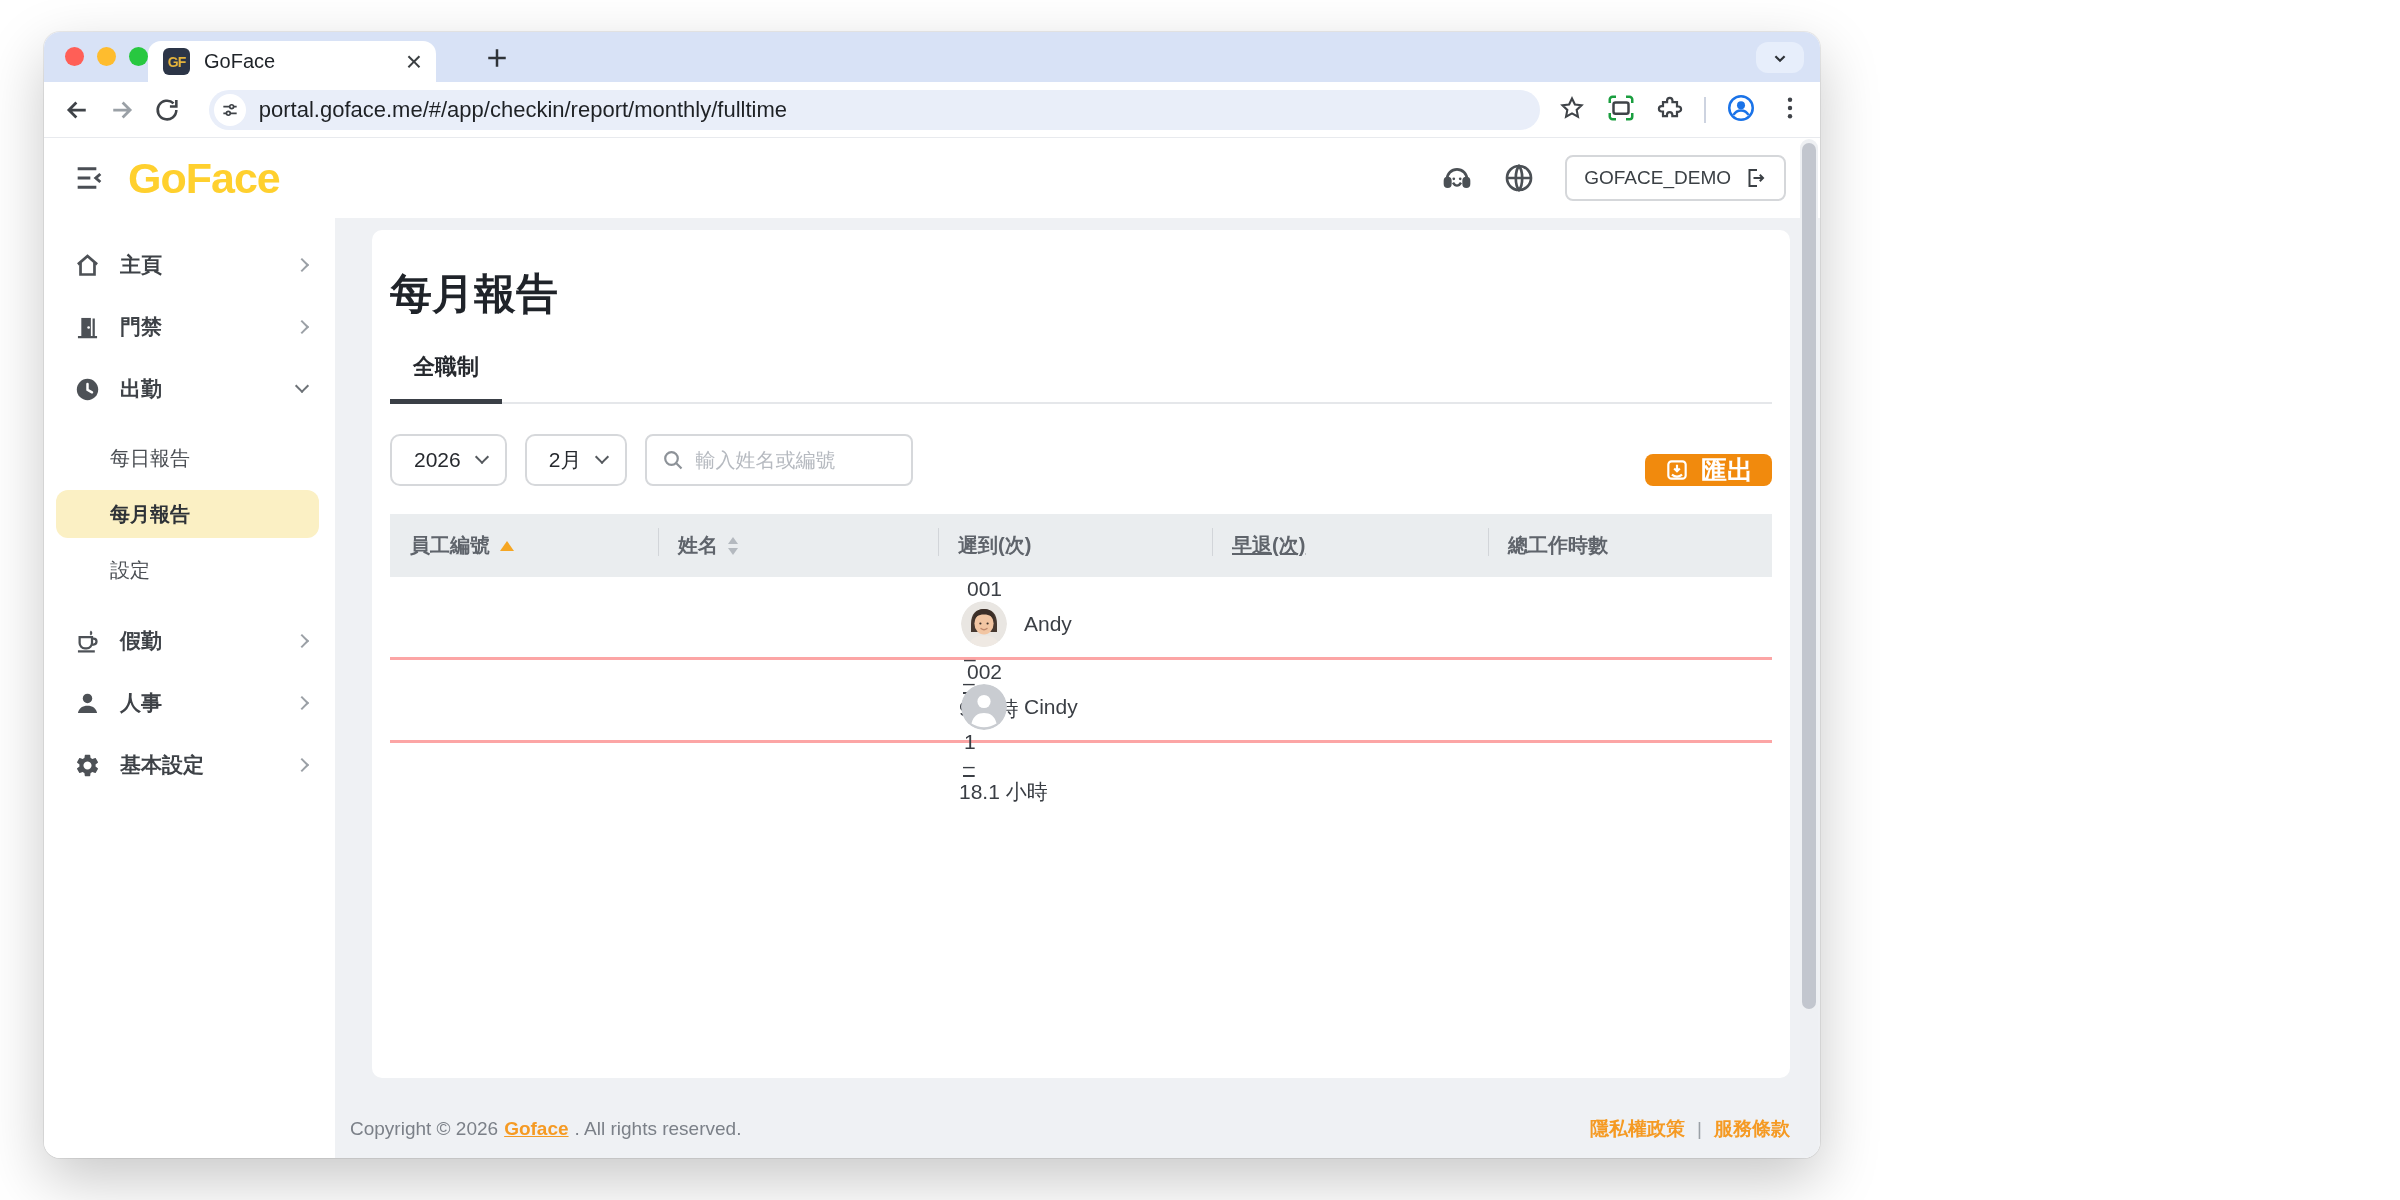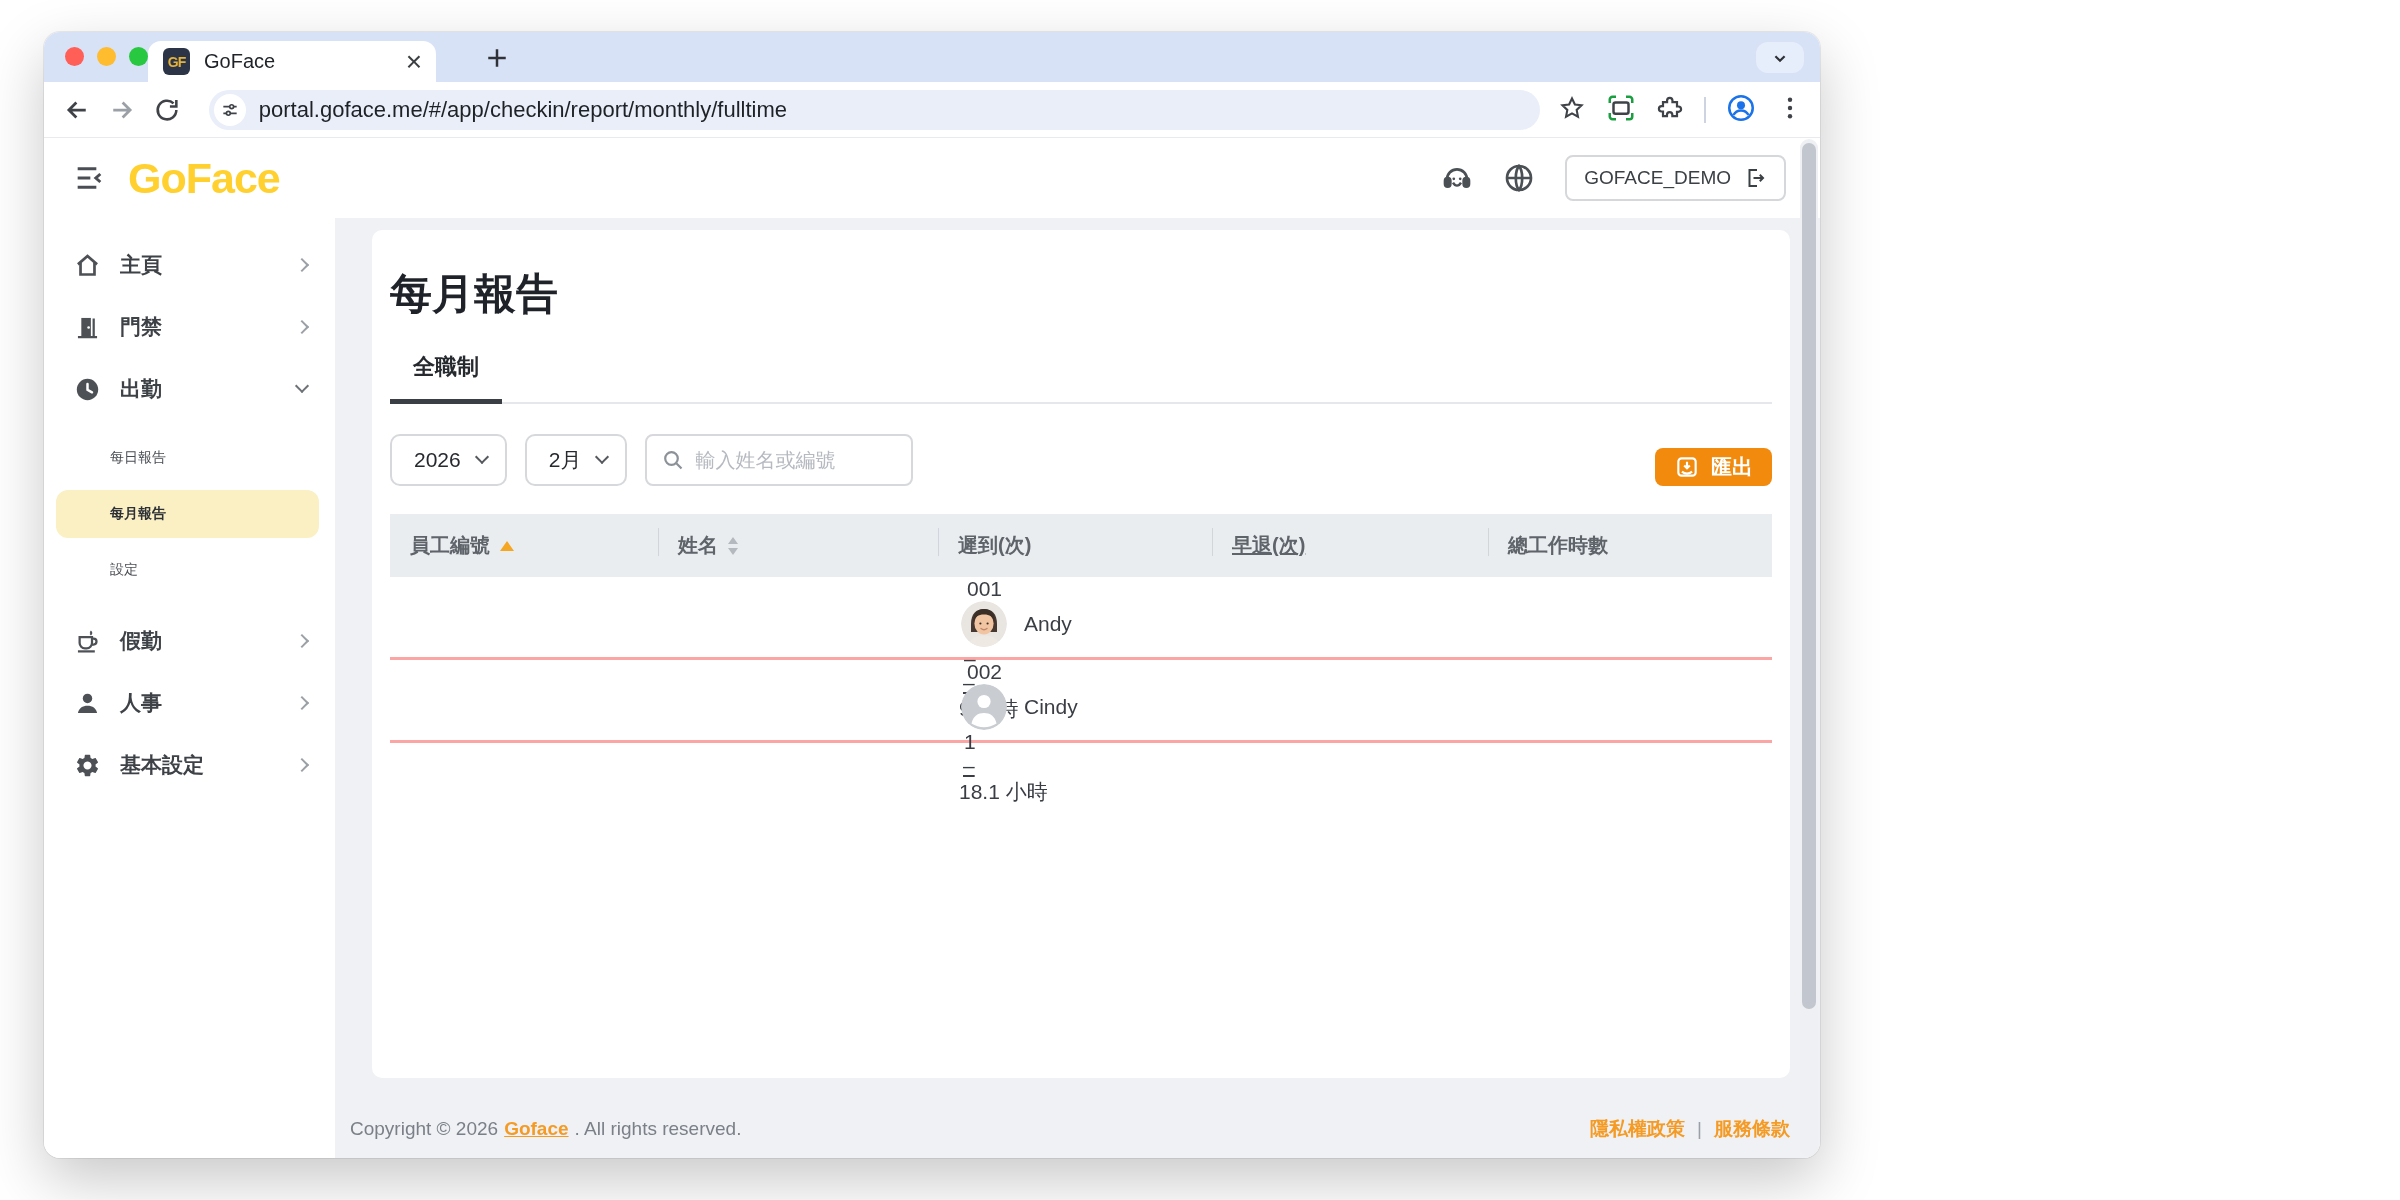--- a/index.html
+++ b/index.html
@@ -50,43 +50,43 @@
   
   .body-row { position:absolute; top:186px; left:0; right:0; bottom:0; display:flex; }
   .sidebar { width:291px; background:#fff; padding-top:16px; flex:none; }
   .nav-item { height:62px; display:flex; align-items:center; padding:0 28px 0 30px; cursor:default; }
   .nav-icon { width:27px; height:27px; color:#4d5156; flex:none; }
   .nav-label { margin-left:19px; font-size:21px; font-weight:700; color:#3e4247; }
   .chev { width:10px; height:10px; border-top:2.4px solid #9ba0a6; border-right:2.4px solid #9ba0a6; margin-left:auto; }
   .chev-r { transform:rotate(45deg); }
   .chev-d { transform:rotate(135deg); border-color:#6d7277; margin-top:-6px; }
   .submenu { margin:10px 0 12px; }
-  .sub-item { height:56px; display:flex; align-items:center; padding-left:66px; font-size:14px; color:#4a4e53; }
+  .sub-item { height:56px; display:flex; align-items:center; padding-left:66px; font-size:20px; color:#4a4e53; }
   .sub-item.active { height:48px; margin:4px 16px 4px 12px; padding-left:54px; background:#FBF0C4;
     border-radius:12px; font-weight:700; color:#2e3237; }
 
   .main { flex:1; background:#eff1f4; position:relative; }
   .card { position:absolute; left:37px; top:12px; width:1418px; height:848px; background:#fff; border-radius:10px; }
   .page-title { margin:36px 18px 0; font-size:42px; font-weight:800; color:#1f2329; }
   .tabs { margin:30px 18px 0; border-bottom:2px solid #e5e7ea; display:flex; }
   .tab-item { padding:0 23px 17px; font-size:22px; font-weight:700; color:#26292e;
     border-bottom:5px solid #3a3f46; margin-bottom:-2px; }
   .filters { display:flex; align-items:flex-end; margin:30px 18px 0; }
   .select { height:52px; border:2px solid #d6d8db; border-radius:10px; display:flex; align-items:center;
     padding:0 18px 0 22px; font-size:21px; color:#26292e; background:#fff; }
   .select .chev { margin-left:16px; border-color:#55595e; transform:rotate(135deg); margin-top:-6px; }
   .select + .select { margin-left:18px; }
   .search-box { margin-left:18px; height:52px; width:268px; border:2px solid #d6d8db; border-radius:8px;
     display:flex; align-items:center; padding:0 14px; background:#fff; }
   .search-box svg { color:#8d9298; flex:none; }
   .search-box input { border:none; outline:none; margin-left:10px; width:100%; font-size:20px;
     color:#2a2e33; font-family:inherit; background:transparent; }
   .search-box input::placeholder { color:#b6bac0; }
-  .export-btn { margin-left:auto; height:38px; background:#F18A0D; border:none; border-radius:8px; color:#fff;
-    display:flex; align-items:center; gap:11px; padding:0 19px; font-size:21px; font-weight:700; font-family:inherit; }
+  .export-btn { margin-left:auto; height:32px; background:#F18A0D; border:none; border-radius:8px; color:#fff;
+    display:flex; align-items:center; gap:11px; padding:0 19px; font-size:26px; font-weight:700; font-family:inherit; }
 
   .table { margin:28px 18px 0; }
   .thead { display:flex; background:#eaedef; height:63px; align-items:flex-start; }
   .th { display:flex; align-items:center; gap:10px; font-size:20px; font-weight:700; color:#5f646b;
     padding-left:20px; position:relative; height:100%; }
   .th + .th::before { content:""; position:absolute; left:0; top:14px; height:28px; width:1px; background:#d2d5d9; }
   .c1{width:268px;} .c2{width:280px;} .c3{width:274px;} .c4{width:276px;text-decoration:underline;} .c5{width:284px;}
   .tri-up { width:0; height:0; border-left:7px solid transparent; border-right:7px solid transparent;
     border-bottom:10px solid #F5A623; }
   .sorter { display:flex; flex-direction:column; gap:4px; }

